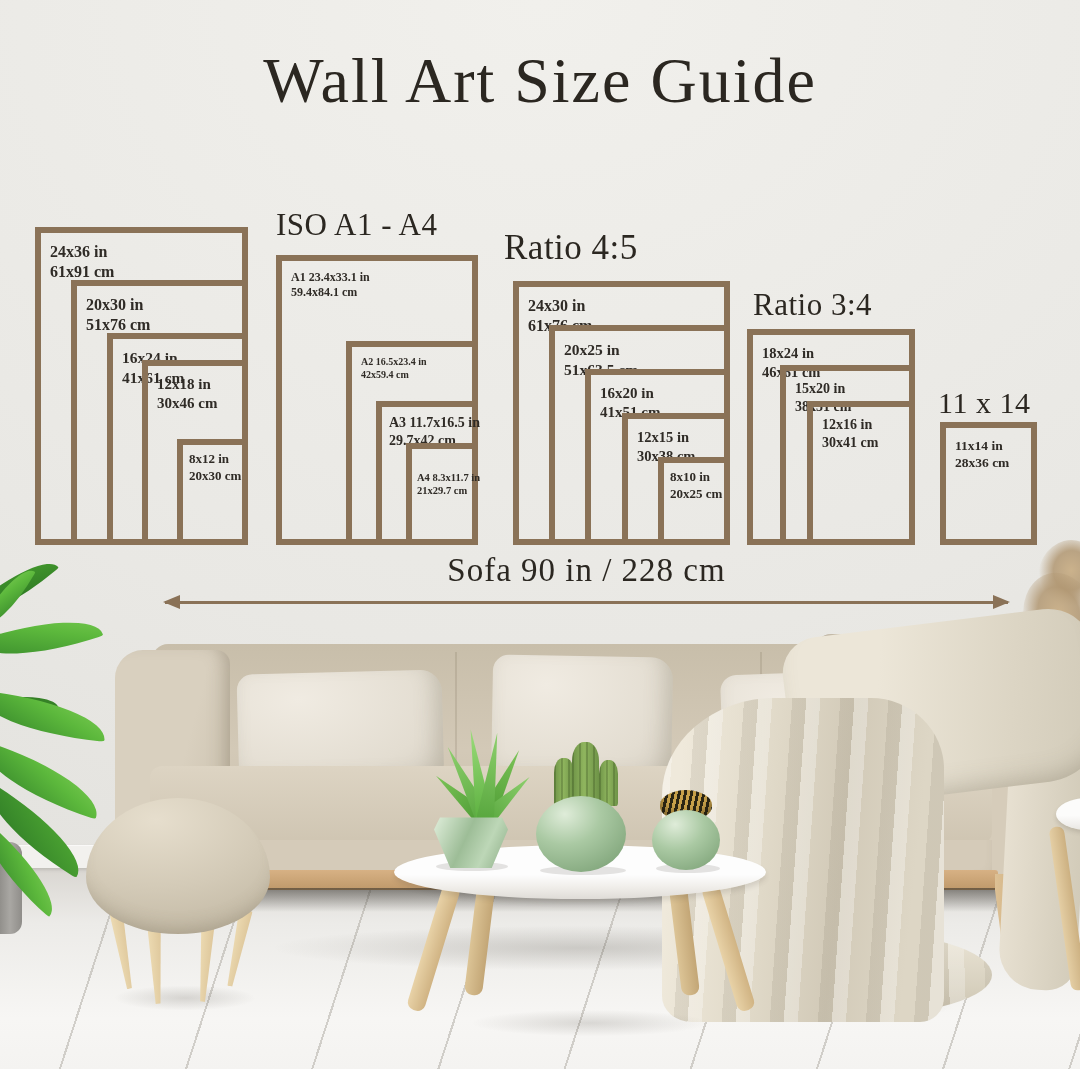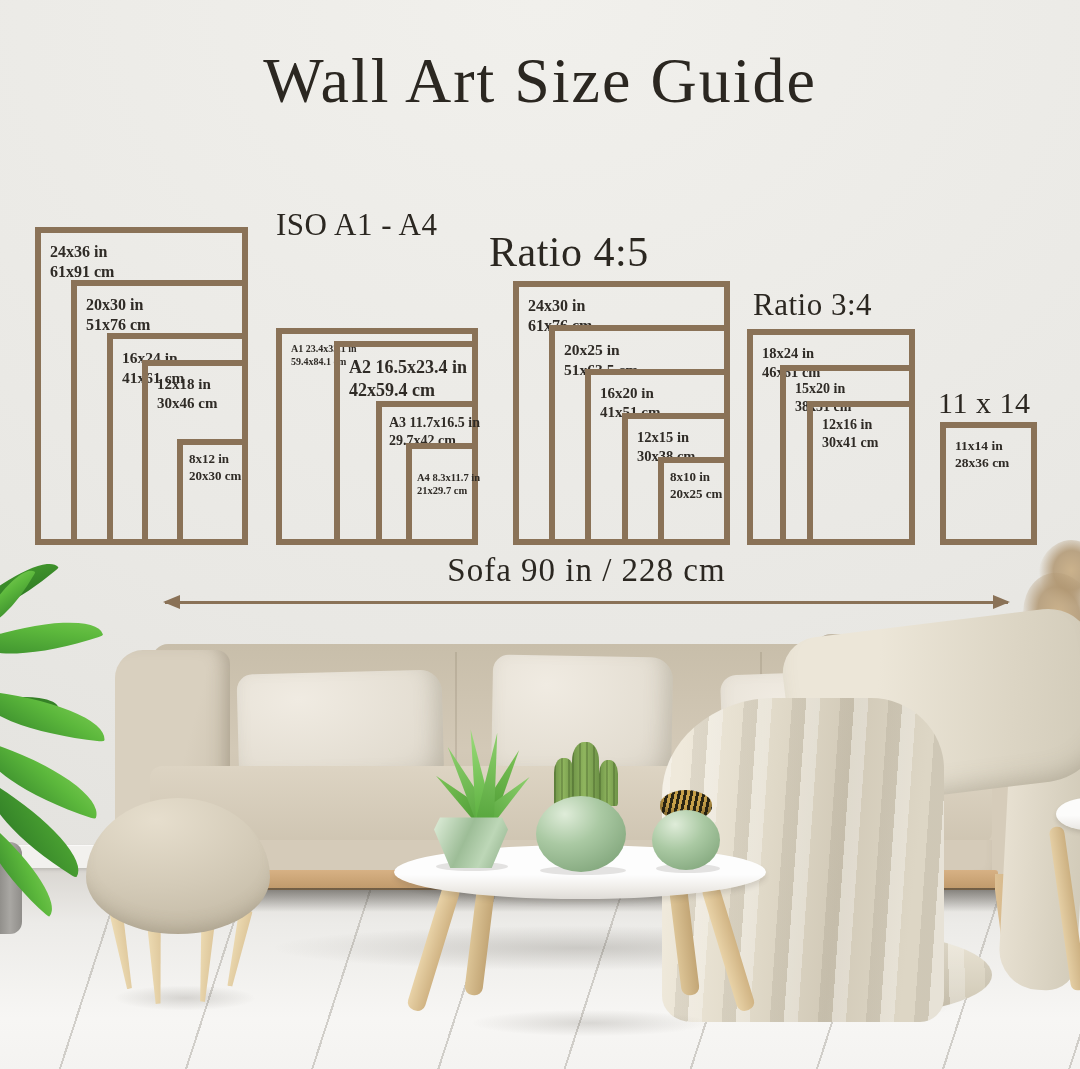--- a/index.html
+++ b/index.html
@@ -19,41 +19,41 @@
       linear-gradient(180deg,#d9d6d1 0px,#ecebe8 55px,#f7f6f4 150px,#f4f3f1 100%);
   }
   .baseboard{position:absolute;left:0;right:0;top:845px;height:23px;background:#f2f1ee;
     box-shadow:0 2px 3px rgba(80,75,65,.18), inset 0 1px 0 rgba(255,255,255,.6);}
   
   .title{position:absolute;left:0;right:0;top:44px;margin:0;text-align:center;
     font-size:64px;font-weight:normal;letter-spacing:2px;color:#2b2721;}
   .grp-title{position:absolute;font-weight:normal;letter-spacing:.5px;color:#2b2721;}
   .t1{left:35px;top:168px;font-size:38px;}
   .t2{left:276px;top:207px;font-size:31px;}
-  .t3{left:489px;top:228px;font-size:42px;}
+  .t3{left:504px;top:228px;font-size:35px;}
   .t4{left:753px;top:287px;font-size:31px;}
   .t5{left:938px;top:386px;font-size:30px;}
   
   .grp{position:absolute;}
   .g1{left:35px;top:227px;width:213px;height:318px;}
   .g2{left:276px;top:255px;width:202px;height:290px;}
   .g3{left:513px;top:281px;width:217px;height:264px;}
   .g4{left:753px;top:329px;width:162px;height:216px;}
   .g5{left:940px;top:422px;width:97px;height:123px;}
   .frame{position:absolute;right:0;bottom:0;border:6px solid var(--frame);box-sizing:border-box;}
   .flabel{padding:9px 4px 0 9px;font-weight:bold;line-height:1.28;color:#2f2b26;}
   .fin,.fcm{display:block;white-space:nowrap;}
   .g1 .f0{width:213px;height:318px;font-size:16px;}
   .g1 .f1{width:177px;height:265px;font-size:16px;}
   .g1 .f2{width:141px;height:212px;font-size:15.5px;}
   .g1 .f3{width:106px;height:185px;font-size:15px;}
   .g1 .f4{width:71px;height:106px;font-size:13px;}
   .g1 .f4 .flabel{padding:6px 2px 0 6px;}
-  .g2 .f0{width:202px;height:217px;font-size:10px;margin-left:48px;}
-  .g2 .f1{width:144px;height:204px;font-size:18px;}
+  .g2 .f0{width:202px;height:290px;font-size:12px;margin-left:48px;}
+  .g2 .f1{width:132px;height:204px;font-size:10px;}
   .g2 .f2{width:102px;height:144px;font-size:14px;}
   .g2 .f2 .flabel{padding:7px 2px 0 7px;}
   .g2 .f3{width:72px;height:102px;font-size:10.5px;}
   .g2 .f3 .flabel{padding:22px 2px 0 5px;}
   .g3 .f0{width:217px;height:264px;font-size:16px;}
   .g3 .f1{width:181px;height:220px;font-size:15.5px;}
   .g3 .f2{width:145px;height:176px;font-size:15px;}
   .g3 .f3{width:108px;height:132px;font-size:14.5px;}
   .g3 .f4{width:72px;height:88px;font-size:13px;}
   .g3 .f4 .flabel{padding:6px 6px 0 6px;}

